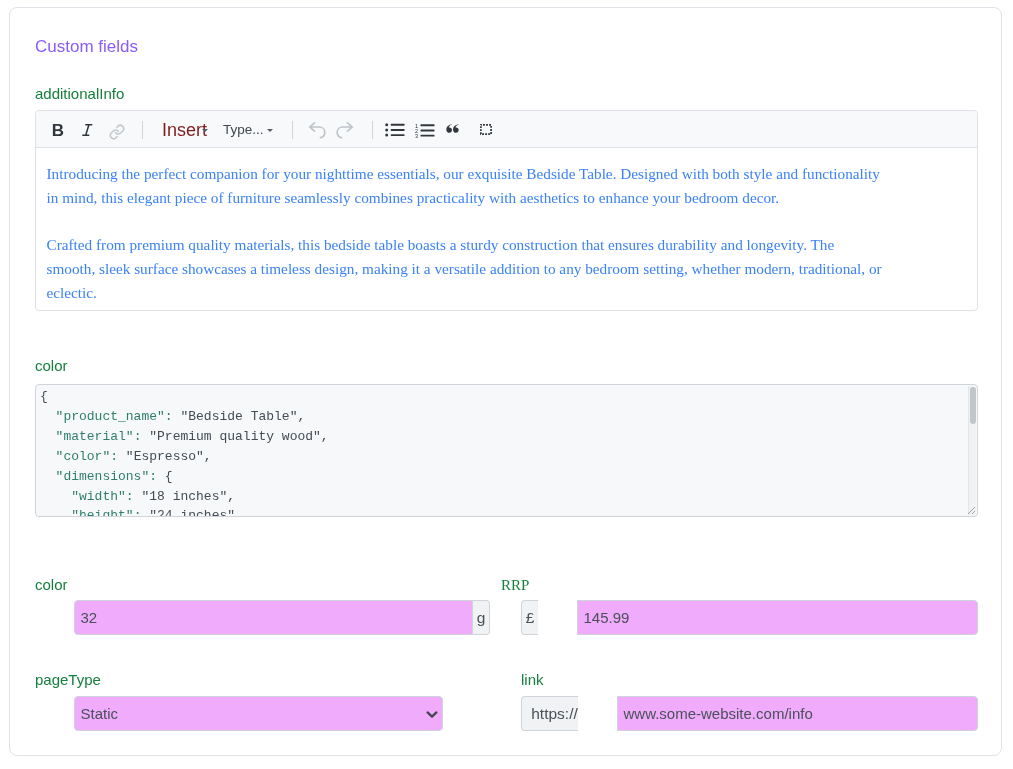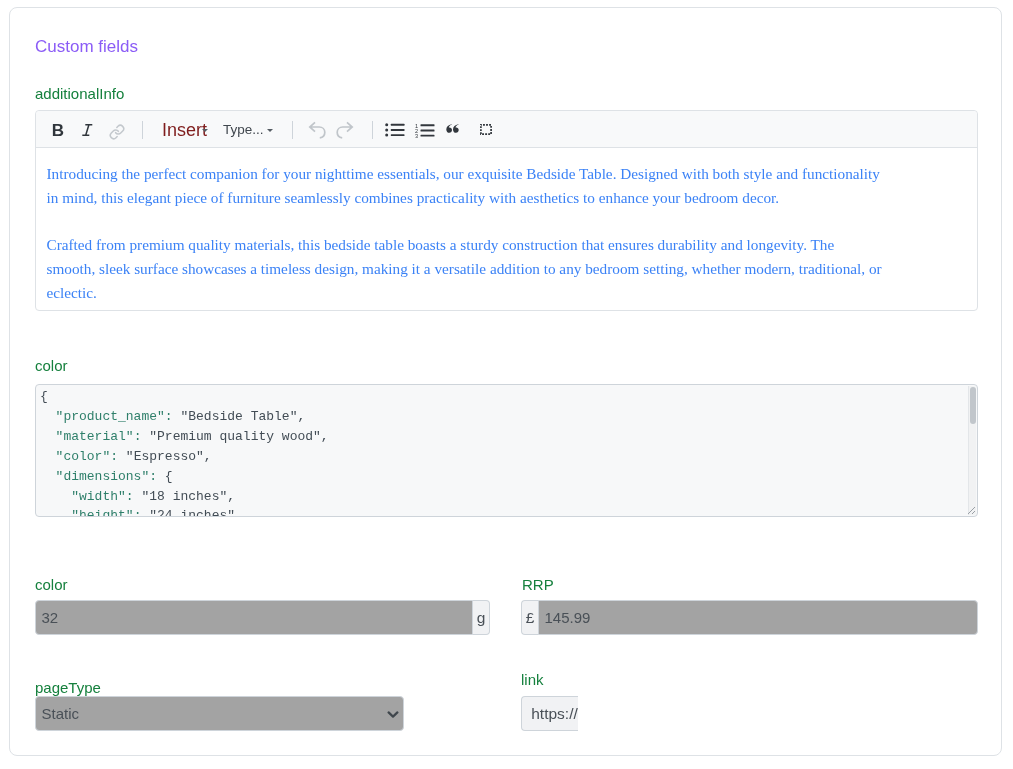--- a/index.html
+++ b/index.html
@@ -20,21 +20,21 @@
 
   
   .specs { left:35px; top:384px; width:943px; height:133px; border:1px solid #ced4da; border-radius:4px; background:#f7f8f9; overflow:hidden; }
   .specs pre { font-family:"Liberation Mono",monospace; font-size:13px; line-height:19.9px; color:#424c55; padding:2px 0 0 4px; }
   .specs .k { color:#2e7f6a; }
   .sb-track { position:absolute; top:1px; right:1px; bottom:1px; width:8px; background:#f1f2f3; border-left:1px solid #e3e6e9; border-radius:0 3px 3px 0; }
   .sb-thumb { position:absolute; top:2px; right:1px; width:6px; height:37px; background:#c1c6cb; border-radius:3px; }
 
   
   .ig { display:flex; }
-  .inp { height:35px; border:1px solid #ced4da; border-radius:4px; background:#a3a3a3; font-size:15px; color:#495057; padding:0 5.5px; display:flex; align-items:center; }
+  .inp { height:35px; border:1px solid #ced4da; border-radius:4px; background:#f0abfc; font-size:15px; color:#495057; padding:0 5.5px; display:flex; align-items:center;margin-left:39px; }
   .addon { height:35px; border:1px solid #ced4da; background:#f1f2f4; font-size:15.5px; color:#495057; display:flex; align-items:center; justify-content:center; }
   .addon.pre { border-radius:4px 0 0 4px; border-right:0; }
   .addon.suf { border-radius:0 4px 4px 0; border-left:0; }
   .inp.haspre { border-radius:0 4px 4px 0; flex:1; }
   .inp.hassuf { border-radius:4px 0 0 4px; flex:1; }
 </style>
 </head>
 <body>
 <div class="abs card"></div>
 <div class="abs title">Custom fields</div>
@@ -108,29 +108,30 @@
     <path d="M9 2 L2 9 M9 6 L6 9"></path>
   </svg>
 </div>
 
 <div class="abs lbl" style="left:35px; top:576px;">color</div>
 <div class="abs ig" style="left:35px; top:600px; width:455px;">
   <div class="inp hassuf">32</div>
   <div class="addon suf" style="width:17px;">g</div>
 </div>
 
-<div class="abs lbl" style="left:522px; top:576px;">RRP</div>
+<div class="abs lbl" style="left:501px; top:576px;font-family:Liberation Serif, serif;">RRP</div>
 <div class="abs ig" style="left:521px; top:600px; width:457px;">
   <div class="addon pre" style="width:17px;">£</div>
   <div class="inp haspre">145.99</div>
 </div>
 
-<div class="abs lbl" style="left:35px; top:671px;margin-top:8px;">pageType</div>
+<div class="abs lbl" style="left:35px; top:671px;">pageType</div>
 <div class="abs inp" style="left:35px; top:696px; width:369px;">Static
   <svg style="position:absolute; right:4.5px; top:14px;" width="12" height="8" viewBox="0 0 12 8" fill="none" stroke="#3f464c" stroke-width="2.2" stroke-linecap="round" stroke-linejoin="round">
     <path d="M1.6 1.4 L6 5.6 L10.4 1.4"></path>
   </svg>
 </div>
 
 <div class="abs lbl" style="left:521px; top:671px;">link</div>
 <div class="abs ig" style="left:521px; top:696px; width:457px;">
   <div class="addon pre" style="width:57px;padding-left:9px;">https://</div>
+  <div class="inp haspre">www.some-website.com/info</div>
 </div>
 
 </body></html>

